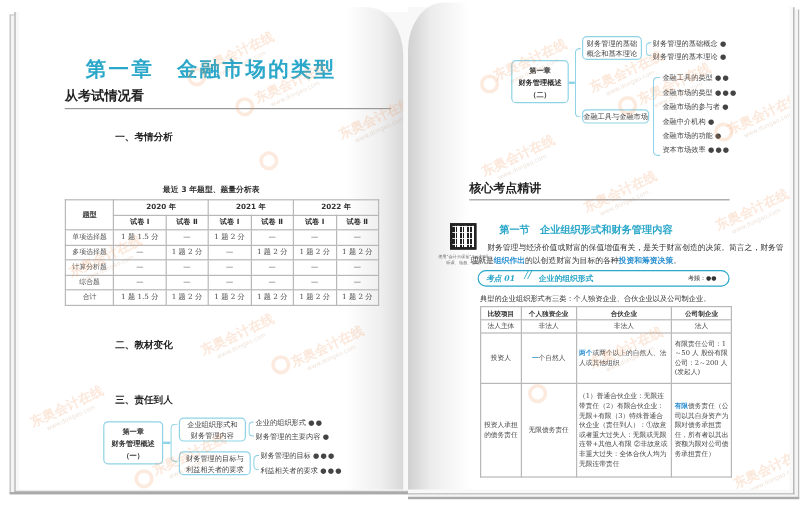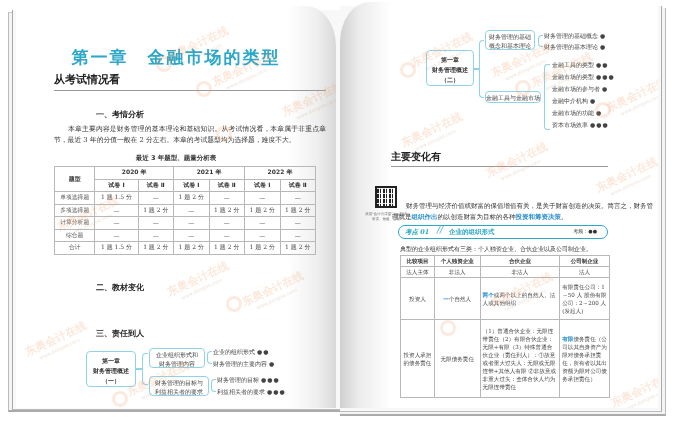--- a/index.html
+++ b/index.html
@@ -80,21 +80,20 @@
   <div class="stack-l2"></div>
   <div class="stack-r"></div>
   <div class="stack-r2"></div>
 
   <div class="page page-left">
     <div class="chapter-title">第一章　金融市场的类型</div>
     <div class="guide-heading">从考试情况看</div>
     <div class="rule-l"></div>
 
     <div class="sec-h" style="top:103px">一、考情分析</div>
-    <div class="para" style="top:118px">本章主要内容是财务管理的基本理论和基础知识。从考试情况看，本章属于非重点章节，最近 3 年的分值一般在 2 分左右。本章的考试题型均为选择题，难度不大。</div>
 
     <div class="table-caption">最近 3 年题型、题量分析表</div>
     <table class="exam-table">
       <tbody>
           <tr>
         <th rowspan="2">题型</th>
         <th colspan="2">2020 年</th>
         <th colspan="2">2021 年</th>
         <th colspan="2">2022 年</th>
       </tr>
@@ -219,28 +218,29 @@
       <div>金融工具与金融市场</div>
     </div>
     <div class="mm-brace" style="left:204px; top:62px; width:6px; height:66px;"></div>
     <div class="mm-leaf" style="left:212px; top:59px;"><span>金融工具的类型</span> <span class="stars">●●</span></div>
     <div class="mm-leaf" style="left:212px; top:71px;"><span>金融市场的类型</span> <span class="stars">●●●</span></div>
     <div class="mm-leaf" style="left:212px; top:83px;"><span>金融市场的参与者</span> <span class="stars">●</span></div>
     <div class="mm-leaf" style="left:212px; top:95px;"><span>金融中介机构</span> <span class="stars">●</span></div>
     <div class="mm-leaf" style="left:212px; top:107px;"><span>金融市场的功能</span> <span class="stars">●</span></div>
     <div class="mm-leaf" style="left:212px; top:119px;"><span>资本市场效率</span> <span class="stars">●●●</span></div>
 
-    <div class="core-heading">主要变化有</div>
+    <div class="core-heading">核心考点精讲</div>
     <div class="rule-r"></div>
 
     <div class="qr">
         <div class="qr-inner"></div>
       </div>
     <div class="qr-caption">使用"会计云课堂"App扫码听课、做题、答疑</div>
 
+    <div class="section-title" style="left:76px;">第一节　企业组织形式和财务管理内容</div>
 
     <div class="para-r" style="left:52px; top:199px; width:265px;"><span>财务管理与经济价值或财富的保值增值有关，是关于财富创造的决策。简言之，财务管理就是</span><span class="hl">组织作出</span><span>的以创造财富为目标的各种</span><span class="hl">投资和筹资决策</span><span>。</span></div>
 
     <div class="point-bar">
       <span class="point-tag">考点 01</span>
       <span class="point-sep">//</span>
       <span class="point-title">企业的组织形式</span>
       <span class="point-freq"><span>考频：</span><span>●●</span></span>
     </div>
 

